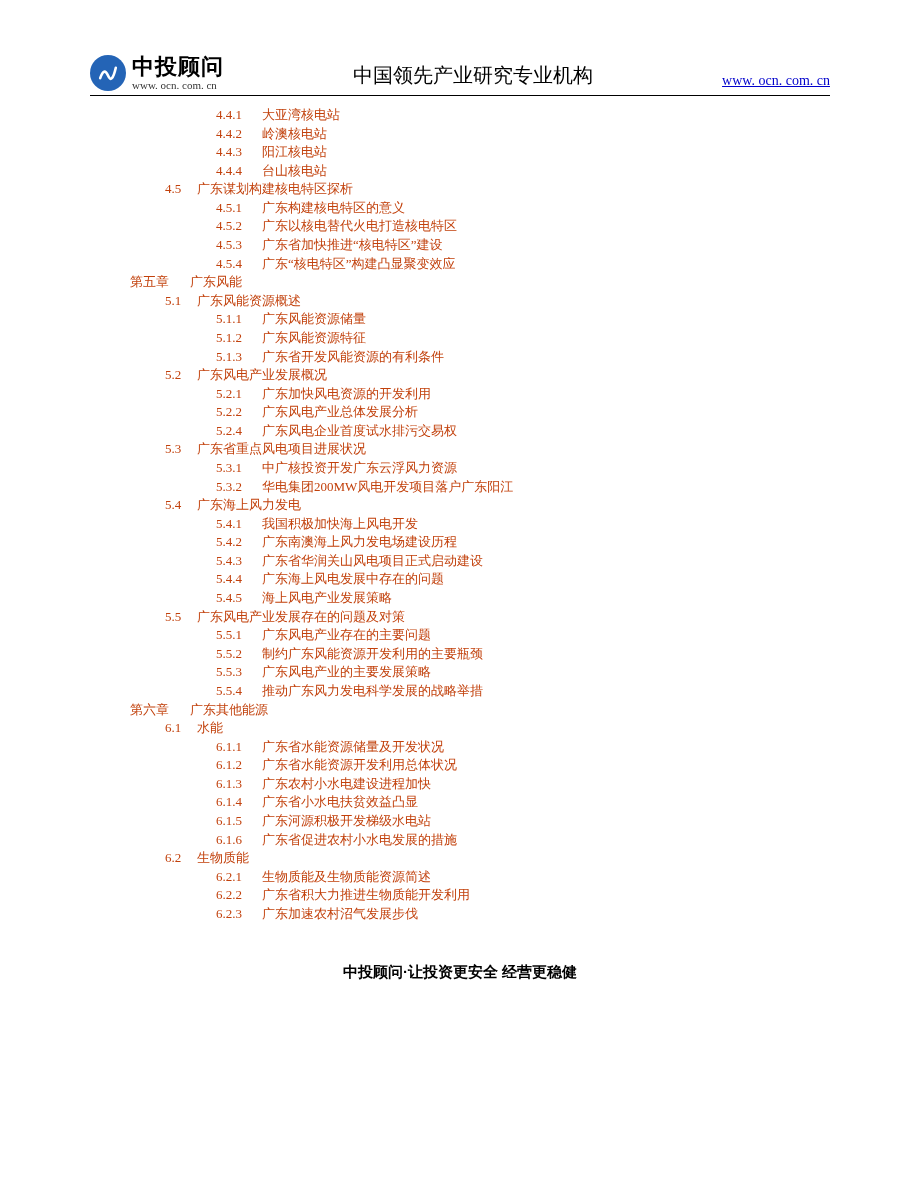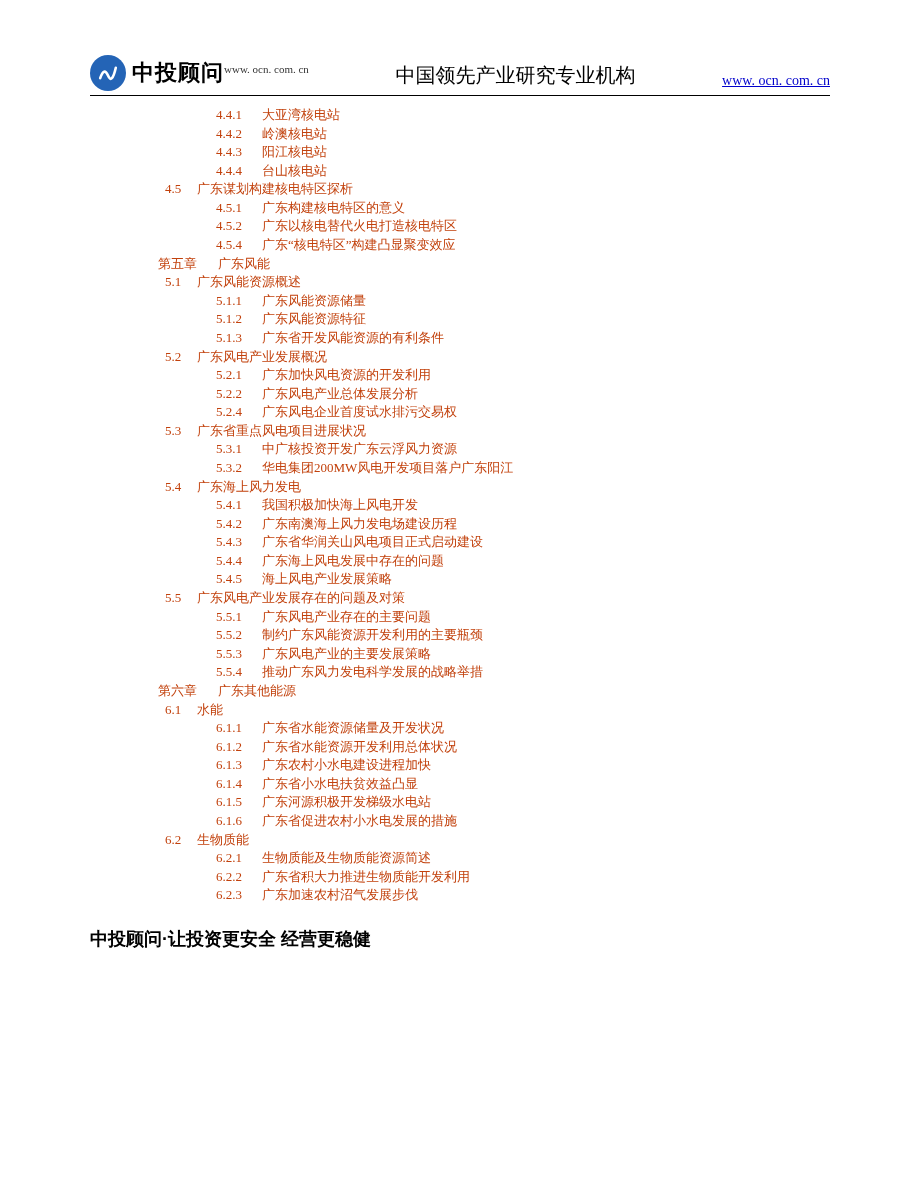--- a/index.html
+++ b/index.html
@@ -33,20 +33,21 @@
       display: flex;
       align-items: center;
       justify-content: center;
     }
     .logo-icon svg {
       width: 26px;
       height: 26px;
     }
     .logo-text {
       display: flex;
+      flex-direction: column;
       line-height: 1;
     }
     .logo-main {
       font-size: 22px;
       font-weight: bold;
       letter-spacing: 1px;
       font-family: "SimHei", "黑体", sans-serif;
       color: #000;
     }
     .logo-sub {
@@ -76,33 +77,33 @@
     }
     .lvl-section {
       padding-left: 75px;
     }
     .lvl-sub {
       padding-left: 126px;
     }
     .num-ch {
       display: inline-block;
       min-width: 60px;
-      margin-left: 28px;
     }
     .num-sec {
       display: inline-block;
       min-width: 32px;
     }
     .num-sub {
       display: inline-block;
       min-width: 46px;
     }
     .footer {
-      margin-top: 22px;
-      font-size: 18px;
+      text-align: center;
+      margin-top: 40px;
+      font-size: 15px;
       font-weight: bold;
       font-family: "SimHei", "黑体", sans-serif;
     }
   </style>
 </head>
 <body>
 
 <div class="page">
 
   <div class="header">
@@ -122,20 +123,21 @@
   </div>
 
   <div class="toc" id="toc">
       <div class="lvl-sub"><span class="num-sub">4.4.1</span><span>大亚湾核电站</span></div>
       <div class="lvl-sub"><span class="num-sub">4.4.2</span><span>岭澳核电站</span></div>
       <div class="lvl-sub"><span class="num-sub">4.4.3</span><span>阳江核电站</span></div>
       <div class="lvl-sub"><span class="num-sub">4.4.4</span><span>台山核电站</span></div>
       <div class="lvl-section"><span class="num-sec">4.5</span><span>广东谋划构建核电特区探析</span></div>
       <div class="lvl-sub"><span class="num-sub">4.5.1</span><span>广东构建核电特区的意义</span></div>
       <div class="lvl-sub"><span class="num-sub">4.5.2</span><span>广东以核电替代火电打造核电特区</span></div>
+      <div class="lvl-sub"><span class="num-sub">4.5.3</span><span>广东省加快推进“核电特区”建设</span></div>
       <div class="lvl-sub"><span class="num-sub">4.5.4</span><span>广东“核电特区”构建凸显聚变效应</span></div>
       <div class="lvl-chapter"><span class="num-ch">第五章</span><span>广东风能</span></div>
       <div class="lvl-section"><span class="num-sec">5.1</span><span>广东风能资源概述</span></div>
       <div class="lvl-sub"><span class="num-sub">5.1.1</span><span>广东风能资源储量</span></div>
       <div class="lvl-sub"><span class="num-sub">5.1.2</span><span>广东风能资源特征</span></div>
       <div class="lvl-sub"><span class="num-sub">5.1.3</span><span>广东省开发风能资源的有利条件</span></div>
       <div class="lvl-section"><span class="num-sec">5.2</span><span>广东风电产业发展概况</span></div>
       <div class="lvl-sub"><span class="num-sub">5.2.1</span><span>广东加快风电资源的开发利用</span></div>
       <div class="lvl-sub"><span class="num-sub">5.2.2</span><span>广东风电产业总体发展分析</span></div>
       <div class="lvl-sub"><span class="num-sub">5.2.4</span><span>广东风电企业首度试水排污交易权</span></div>

